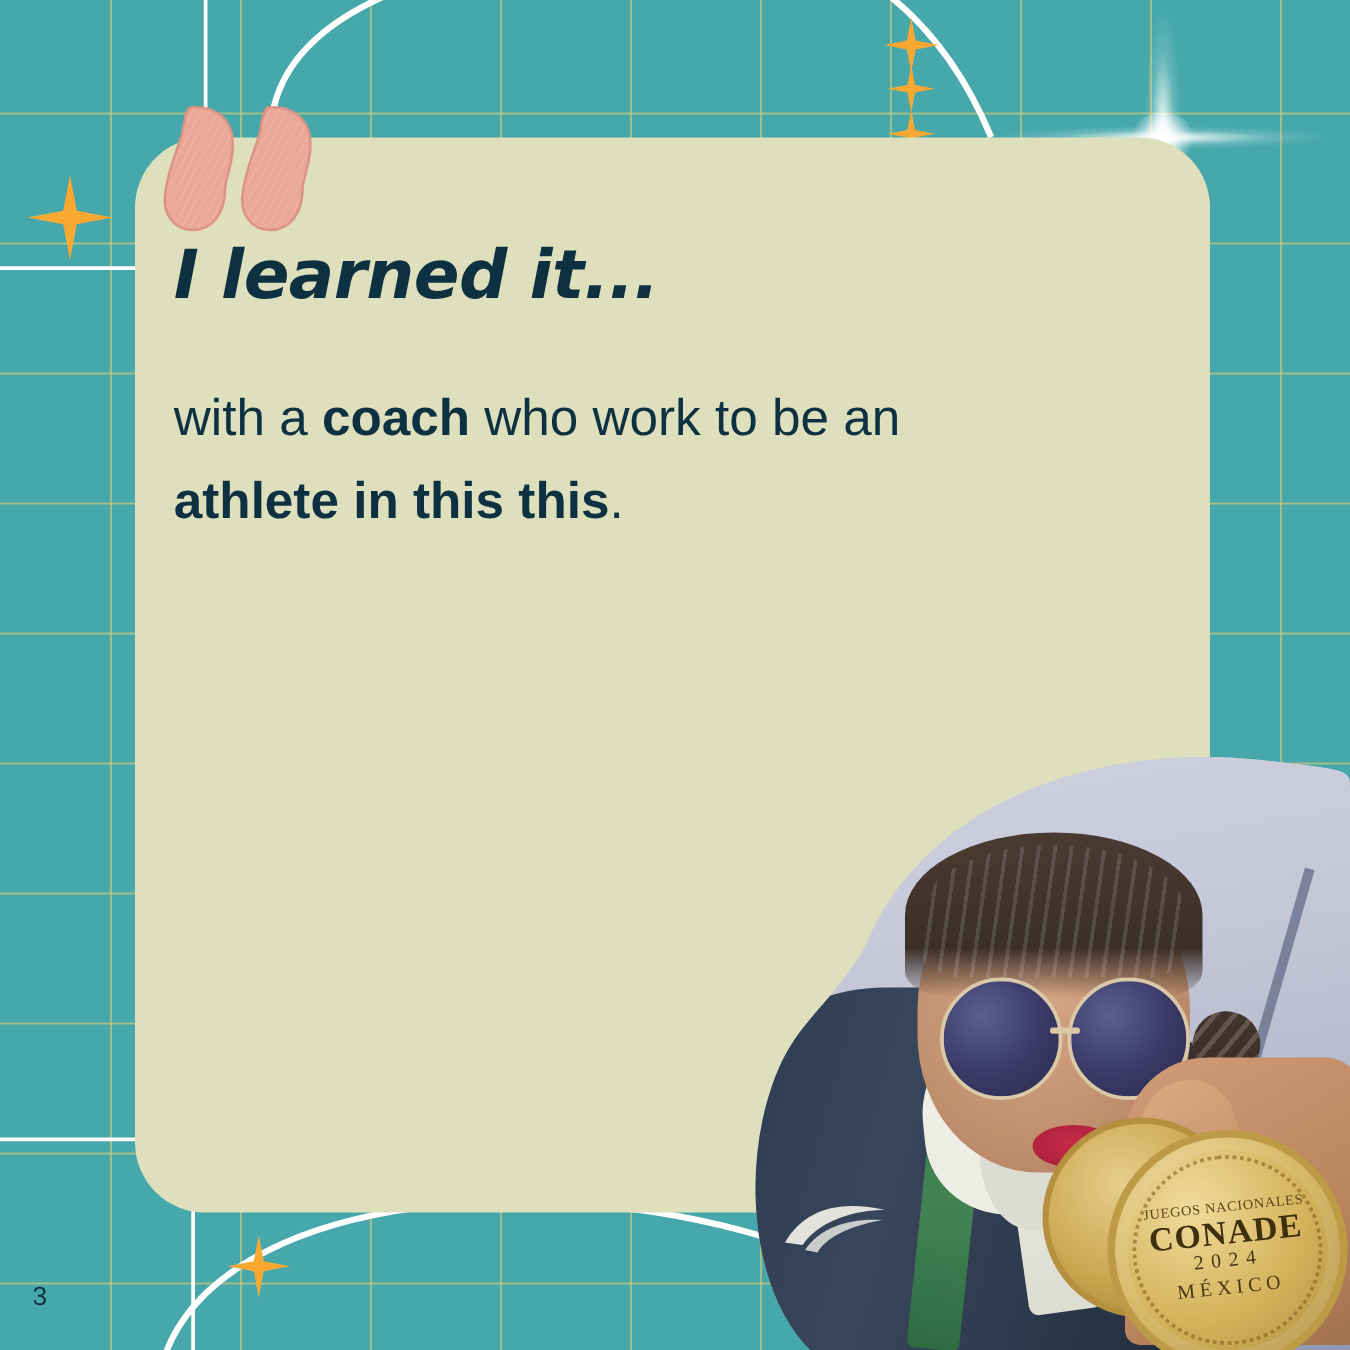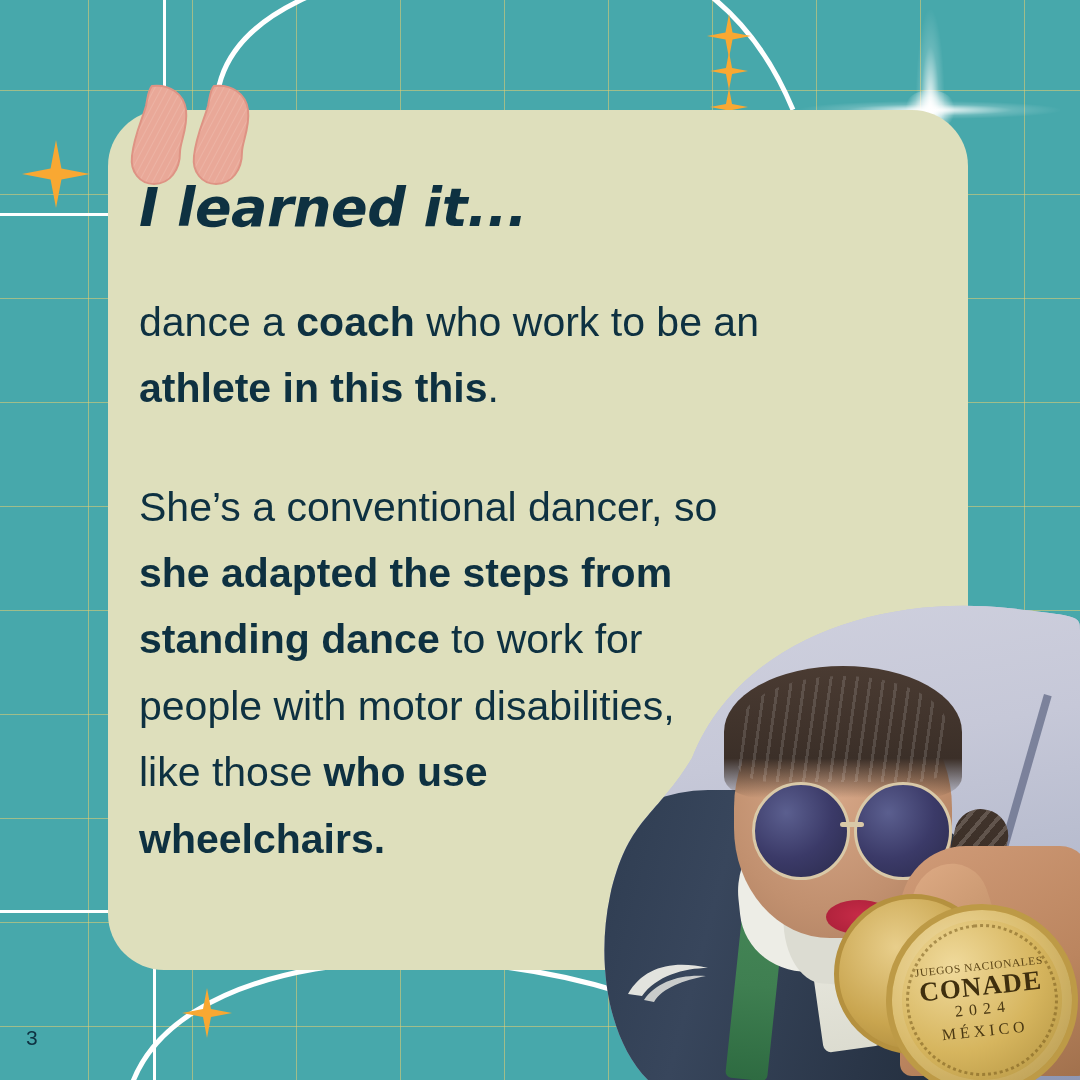--- a/index.html
+++ b/index.html
@@ -121,21 +121,21 @@
     left: 124px;
     top: 78px;
     width: 128px;
     height: 120px;
   }
 
   
   .text-wrap {
     position: absolute;
     left: 139px;
-    top: 180px;
+    top: 192px;
     width: 760px;
     color: #0E3141;
   }
   .heading {
     font-family: "DejaVu Sans", sans-serif;
     font-size: 54px;
     font-weight: 700;
     font-style: italic;
     letter-spacing: -0.5px;
     line-height: 1.05;
@@ -387,22 +387,21 @@
                C 44 86, 34 100, 18 100 C 4 100, -6 88, -4 72
                C -2 52, 6 36, 10 22 C 12 12, 12 6, 16 2 Z" transform="translate(12,6)"></path>
       <path d="M16 2 C 34 0, 48 10, 50 26 C 52 44, 44 58, 44 68
                C 44 86, 34 100, 18 100 C 4 100, -6 88, -4 72
                C -2 52, 6 36, 10 22 C 12 12, 12 6, 16 2 Z" transform="translate(74,6)"></path>
     </g>
   </svg>
 
   <div class="text-wrap">
     <h1 class="heading">I learned it...</h1>
-    <p class="para p1"><span>dance a </span><b>coach</b><span> who work to be an </span><b>athlete in this this</b><span>.</span></p>
-    <p class="para p2"><span>She’s a conventional dancer, so </span><b>she adapted the steps from standing dance</b><span> to work for people with motor disabilities, like those </span><b>who use wheelchairs.</b></p>
+    <p class="para p1"><span>with a </span><b>coach</b><span> who work to be an </span><b>athlete in this this</b><span>.</span></p>
   </div>
 
   <div class="photo-blob">
     <div class="photo-inner">
       <div class="ph ph-sky"></div>
       <div class="ph ph-pole"></div>
       <div class="ph ph-torso"></div>
       <div class="ph ph-ribbon-green"></div>
       <div class="ph ph-ribbon-white"></div>
       <div class="ph ph-collar"></div>

